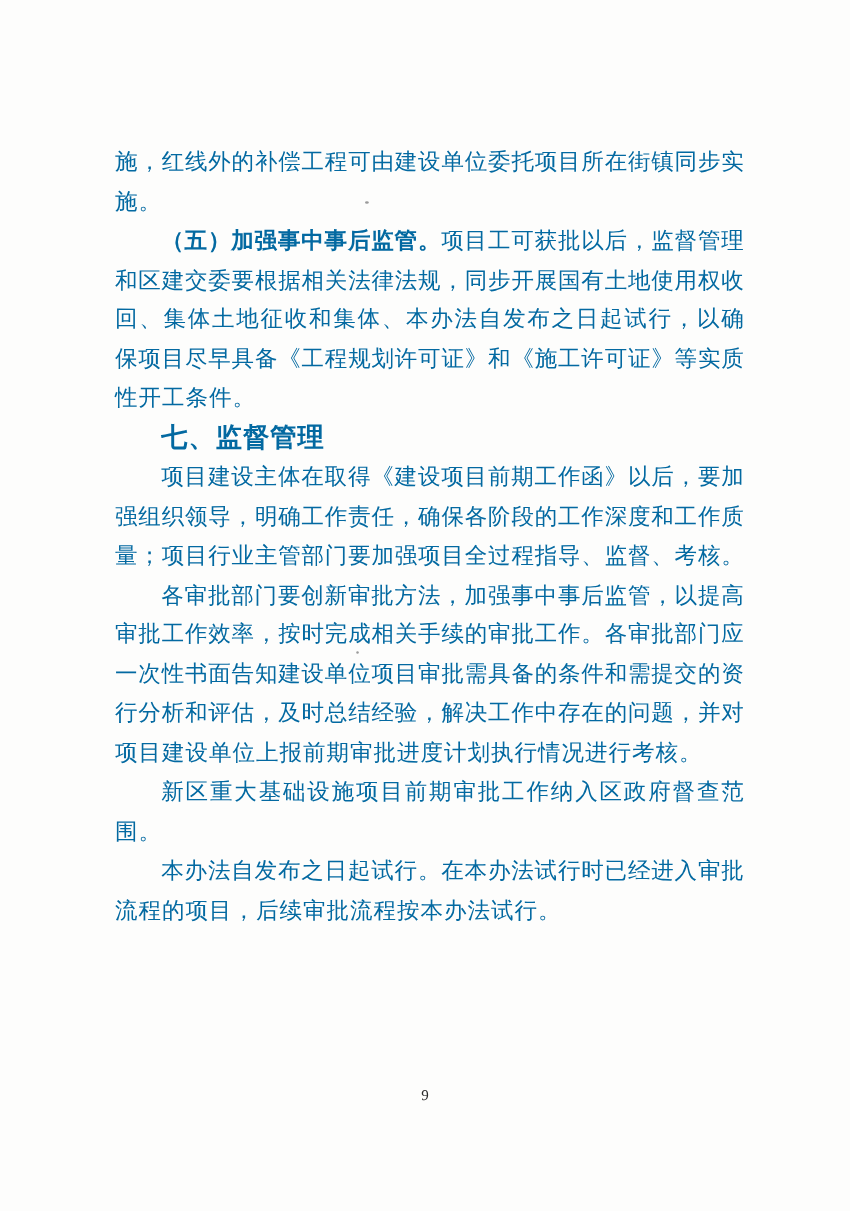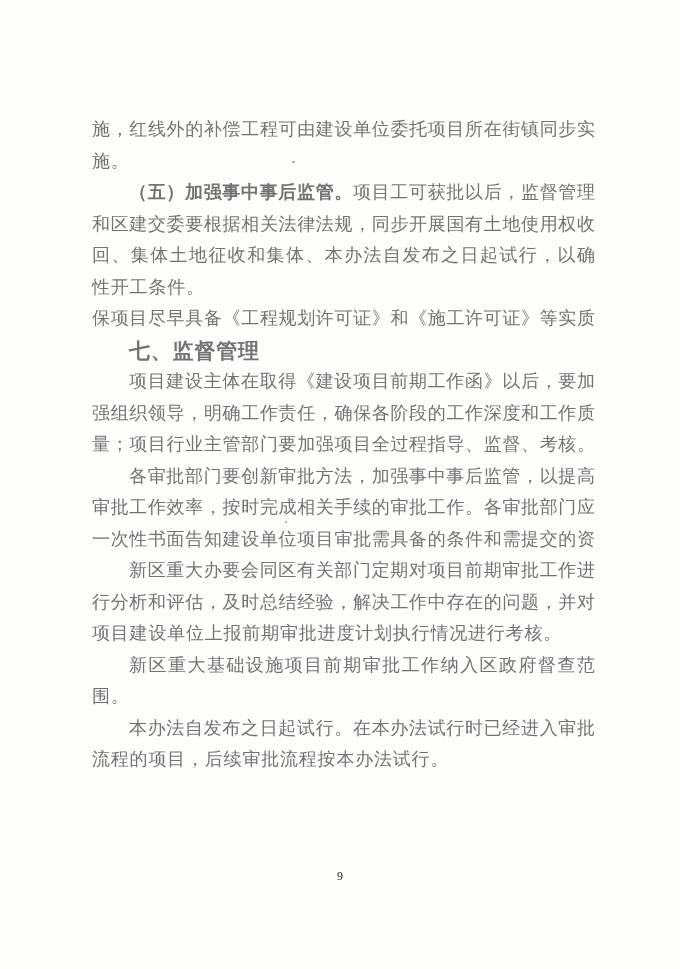--- a/index.html
+++ b/index.html
@@ -15,21 +15,21 @@
     position: absolute;
     left: 0; top: 0;
     width: 680px; height: 969px;
     background: #fdfdfc;
   }
   .text-block {
     position: absolute;
     left: 92px;
     top: 114px;
     width: 503px;
-    color: #737373;
+    color: #0369a1;
   }
   .line {
     height: 31.5px;
     line-height: 31.5px;
     font-size: 18px;
     white-space: normal;
   }
   .line.justify {
     text-align: justify;
     text-align-last: justify;
@@ -70,30 +70,29 @@
 </head>
 <body>
 
 <div class="page">
   <div class="text-block" id="text-block">
       <div class="line justify"><span>施，红线外的补偿工程可由建设单位委托项目所在街镇同步实</span></div>
       <div class="line plain"><span>施。</span></div>
       <div class="line justify indent"><span class="seg-bold-kai">（五）加强事中事后监管。</span><span>项目工可获批以后，监督管理</span></div>
       <div class="line justify"><span>和区建交委要根据相关法律法规，同步开展国有土地使用权收</span></div>
       <div class="line justify"><span>回、集体土地征收和集体、本办法自发布之日起试行，以确</span></div>
+      <div class="line justify"><span>保项目尽早具备《工程规划许可证》和《施工许可证》等实质</span></div>
       <div class="line plain"><span>性开工条件。</span></div>
-      <div class="line justify"><span>保项目尽早具备《工程规划许可证》和《施工许可证》等实质</span></div>
       <div class="line plain indent"><span class="seg-bold-hei">七、监督管理</span><span></span></div>
       <div class="line justify indent"><span>项目建设主体在取得《建设项目前期工作函》以后，要加</span></div>
       <div class="line justify"><span>强组织领导，明确工作责任，确保各阶段的工作深度和工作质</span></div>
       <div class="line justify"><span>量；项目行业主管部门要加强项目全过程指导、监督、考核。</span></div>
       <div class="line justify indent"><span>各审批部门要创新审批方法，加强事中事后监管，以提高</span></div>
       <div class="line justify"><span>审批工作效率，按时完成相关手续的审批工作。各审批部门应</span></div>
       <div class="line justify"><span>一次性书面告知建设单位项目审批需具备的条件和需提交的资</span></div>
-      <div class="line justify indent"><span>新区重大办要会同区有关部门定期对项目前期审批工作进</span></div>
       <div class="line justify"><span>行分析和评估，及时总结经验，解决工作中存在的问题，并对</span></div>
       <div class="line plain"><span>项目建设单位上报前期审批进度计划执行情况进行考核。</span></div>
       <div class="line justify indent"><span>新区重大基础设施项目前期审批工作纳入区政府督查范</span></div>
       <div class="line plain"><span>围。</span></div>
       <div class="line justify indent"><span>本办法自发布之日起试行。在本办法试行时已经进入审批</span></div>
       <div class="line plain"><span>流程的项目，后续审批流程按本办法试行。</span></div>
     </div>
   <div class="page-number">9</div>
   <div class="speck s1"></div>
   <div class="speck s2"></div>

